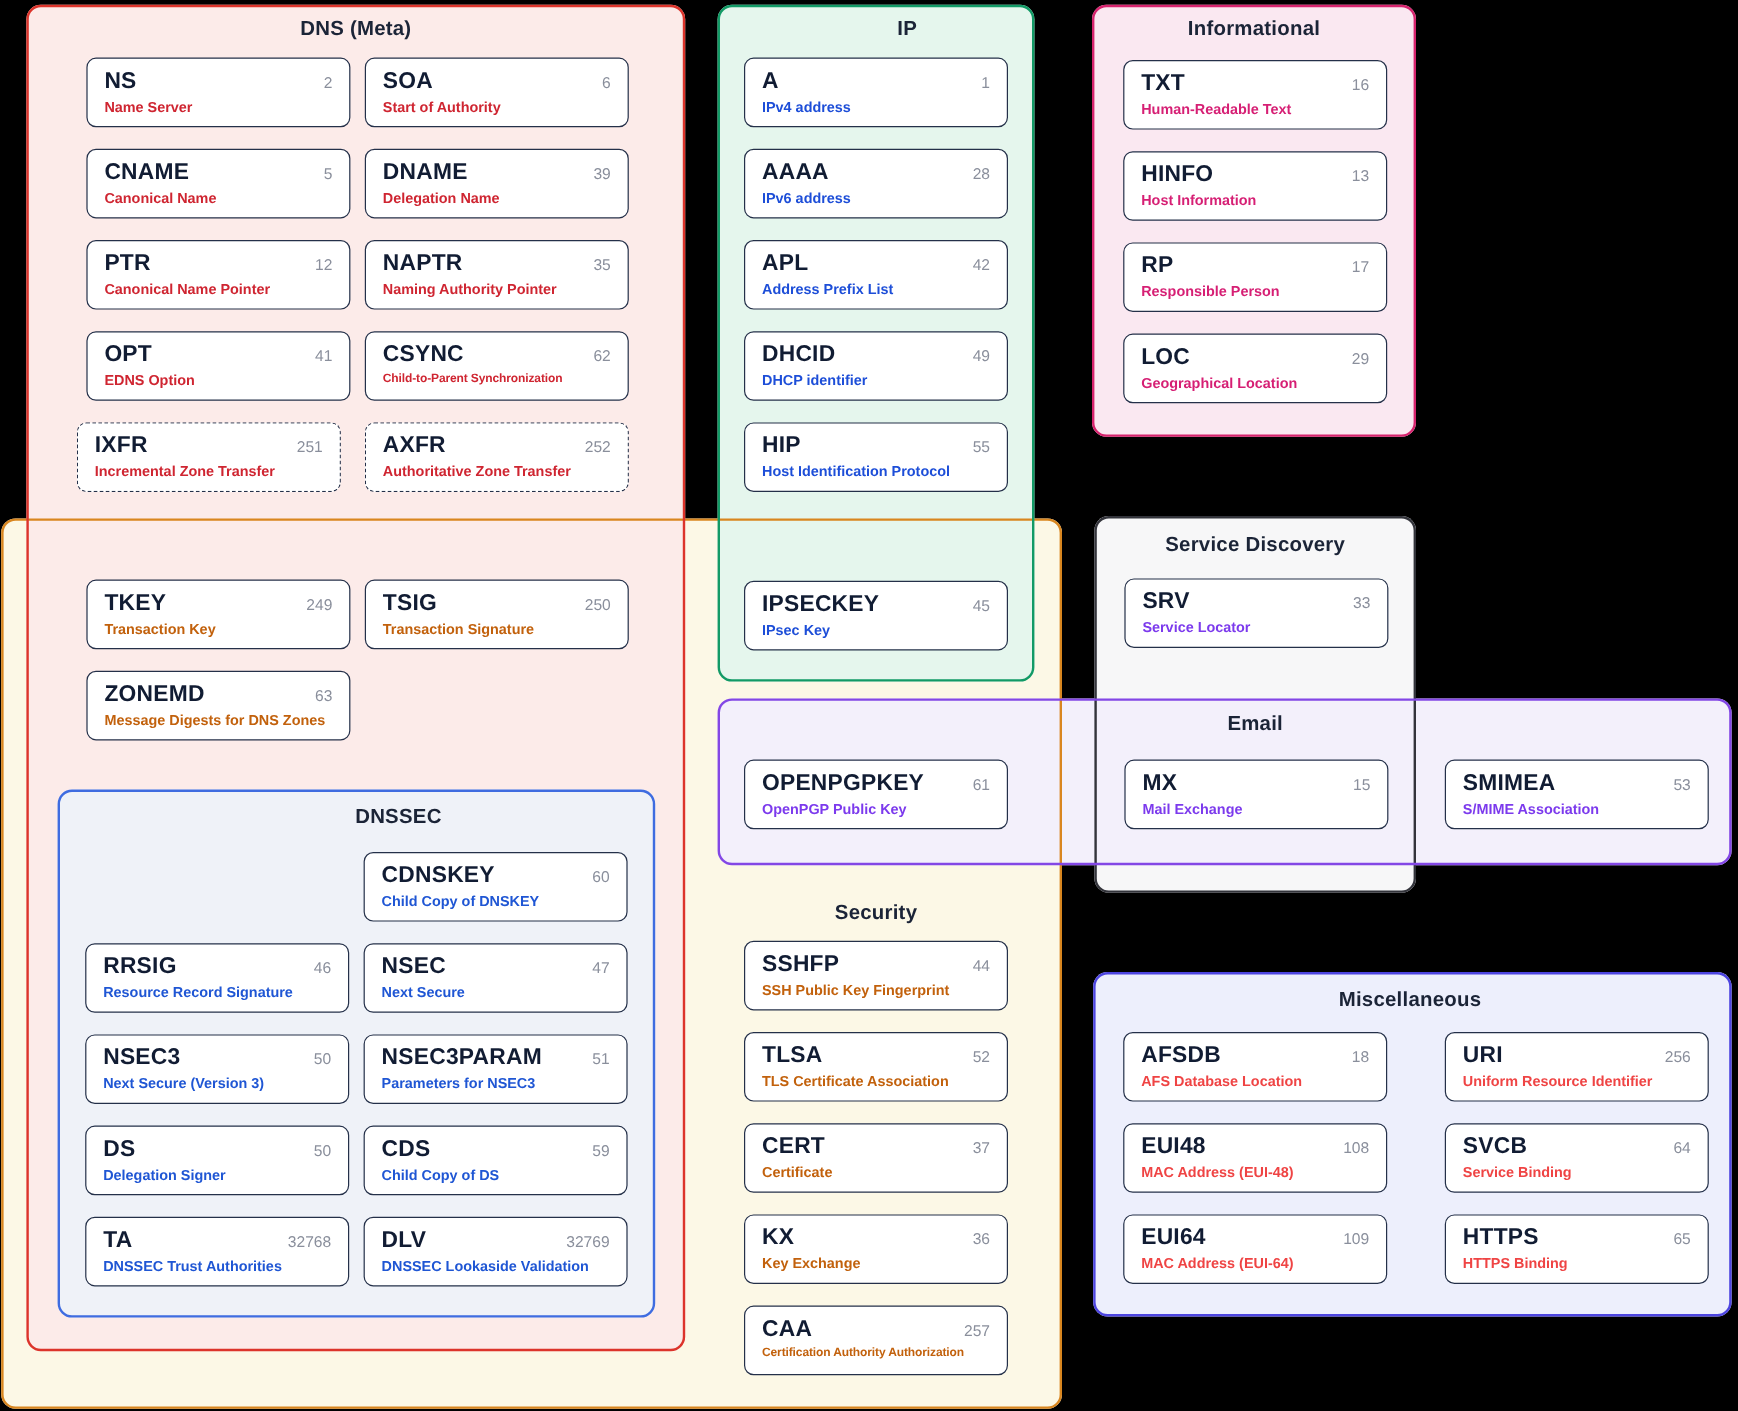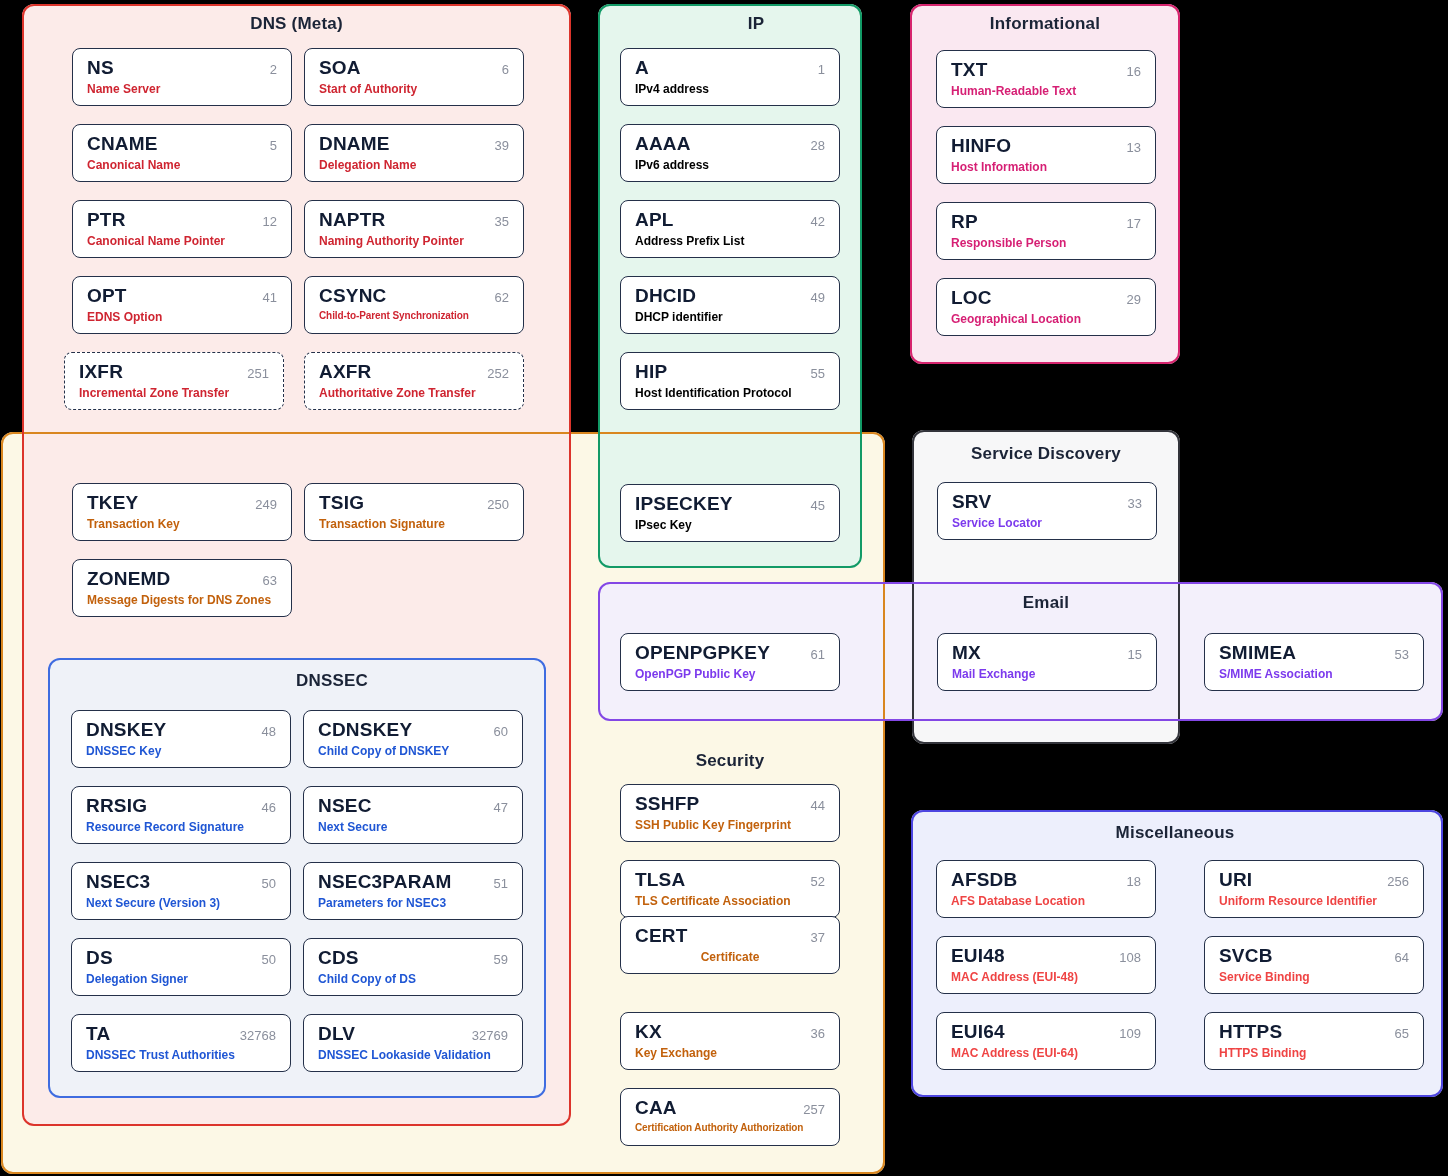--- a/index.html
+++ b/index.html
@@ -21,21 +21,21 @@
   .card.dashed{border-style:dashed;}
   .r1{display:flex;justify-content:space-between;align-items:baseline;}
   .abbr{font-weight:700;font-size:19px;color:#111c33;letter-spacing:.2px;white-space:nowrap;}
   .num{font-size:13px;color:#8a8f9c;font-weight:500;}
   .desc{font-weight:700;font-size:12px;margin-top:3px;white-space:nowrap;}
   .sm .desc{font-size:10px;letter-spacing:-.1px;}
   
   .c-red    .desc{color:#cf2531;}
   .c-orange .desc{color:#c2610c;}
   .c-blue   .desc{color:#1f56d4;}
-  .c-green  .desc{color:#000000;}
+  .c-green  .desc{color:#1d4ed8;}
   .c-pink   .desc{color:#d61f74;}
   .c-violet .desc{color:#7c3aed;}
   .c-indigo .desc{color:#ef4444;}
   
   .f-security{background:#fcf8e6;}
   .f-dnsmeta{background:#fcebe9;}
   .f-ip{background:#e5f6ed;}
   .f-info{background:#fae8f1;}
   .f-sd{background:#f7f7f8;}
   .f-email{background:#f3f0fb;}
@@ -169,27 +169,20 @@
     <div class="desc">Transaction Signature</div>
   </div>
   <div class="card c-orange" style="left:72px;top:559px;">
     <div class="r1">
         <span class="abbr">ZONEMD</span>
         <span class="num">63</span>
       </div>
     <div class="desc">Message Digests for DNS Zones</div>
   </div>
 
-  <div class="card c-blue" style="left:71px;top:710px;">
-    <div class="r1">
-        <span class="abbr">DNSKEY</span>
-        <span class="num">48</span>
-      </div>
-    <div class="desc">DNSSEC Key</div>
-  </div>
   <div class="card c-blue" style="left:303px;top:710px;">
     <div class="r1">
         <span class="abbr">CDNSKEY</span>
         <span class="num">60</span>
       </div>
     <div class="desc">Child Copy of DNSKEY</div>
   </div>
   <div class="card c-blue" style="left:71px;top:786px;">
     <div class="r1">
         <span class="abbr">RRSIG</span>
@@ -356,21 +349,21 @@
       </div>
     <div class="desc">SSH Public Key Fingerprint</div>
   </div>
   <div class="card c-orange" style="left:620px;top:860px;">
     <div class="r1">
         <span class="abbr">TLSA</span>
         <span class="num">52</span>
       </div>
     <div class="desc">TLS Certificate Association</div>
   </div>
-  <div class="card c-orange" style="left:620px;top:916px;text-align:center;">
+  <div class="card c-orange" style="left:620px;top:936px;">
     <div class="r1">
         <span class="abbr">CERT</span>
         <span class="num">37</span>
       </div>
     <div class="desc">Certificate</div>
   </div>
   <div class="card c-orange" style="left:620px;top:1012px;">
     <div class="r1">
         <span class="abbr">KX</span>
         <span class="num">36</span>

